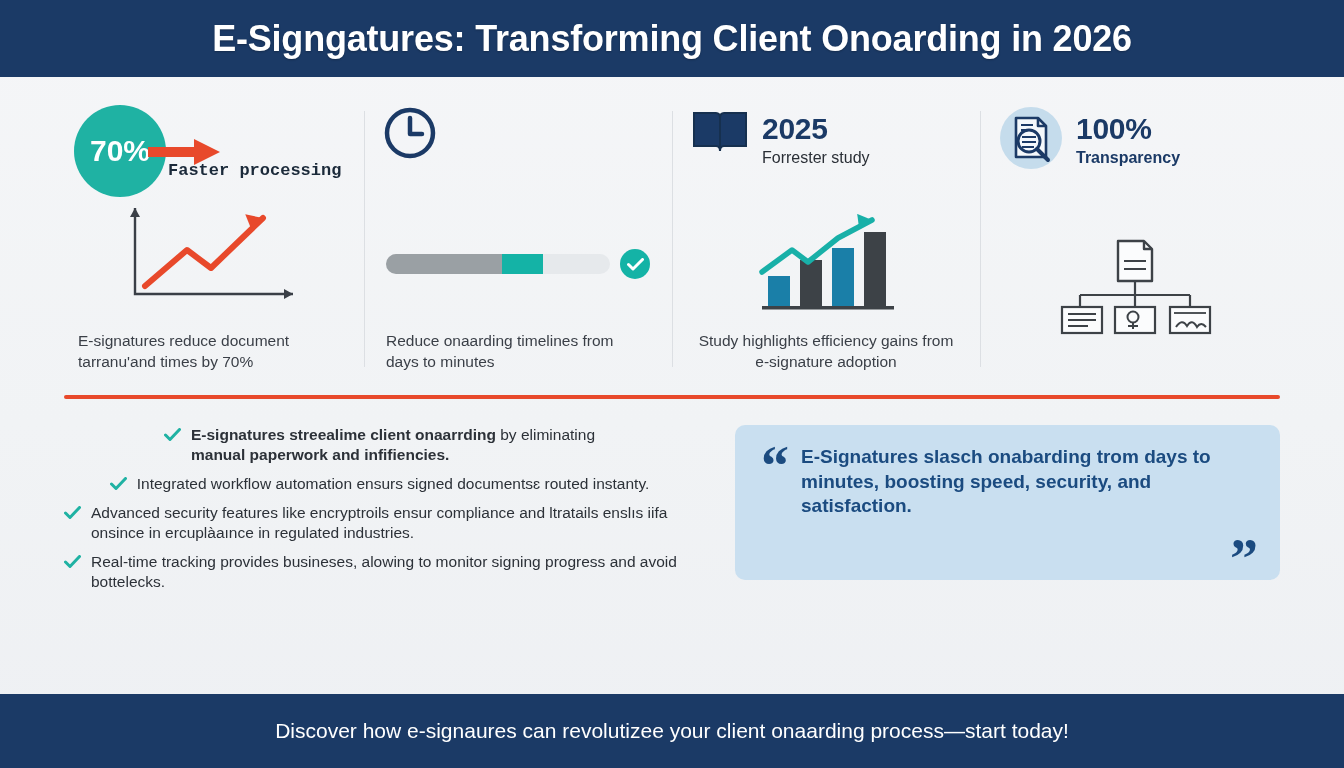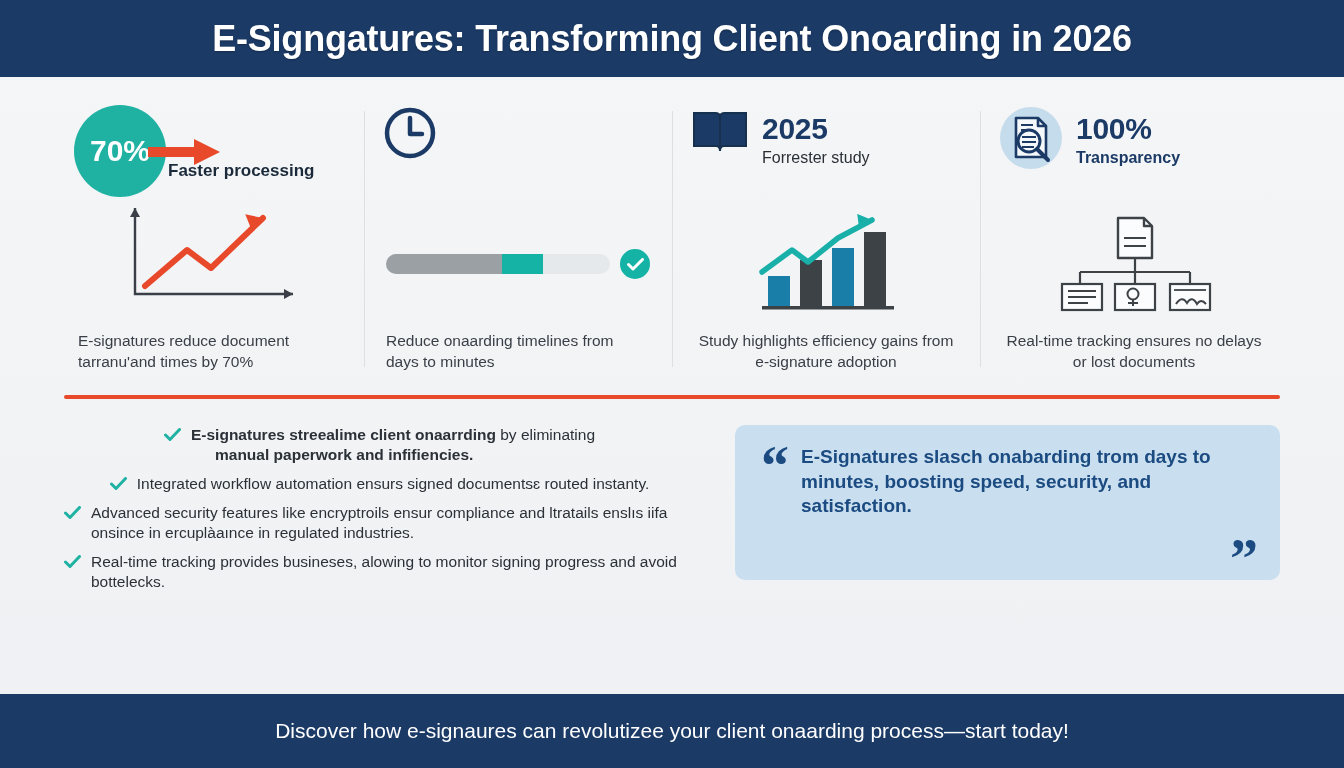--- a/index.html
+++ b/index.html
@@ -271,21 +271,21 @@
 
     <div class="stat-card">
       <div class="stat-head" style="position:relative;">
         <div class="stat-badge">
           <div class="circle-pct">70%</div>
         </div>
         <svg class="arrow-red" viewBox="0 0 72 26">
           <path d="M0 8 H46 V0 L72 13 L46 26 V18 H0 Z" fill="#e8492b"></path>
         </svg>
       </div>
-      <div class="stat-sub-bold" style="margin-top:-36px;">Faster processing</div>
+      <div class="stat-sub-bold" style="margin-top:-36px;font-family:Liberation Mono, monospace;">Faster processing</div>
       <div class="stat-visual">
         <svg width="190" height="108" viewBox="0 0 190 108">
           <path d="M20 6 L20 92 L178 92" stroke="#3a3f47" stroke-width="2.4" fill="none"></path>
           <path d="M20 6 l-5 9 h10 Z" fill="#3a3f47"></path>
           <path d="M178 92 l-9 -5 v10 Z" fill="#3a3f47"></path>
           <polyline points="30,84 72,48 96,66 148,16" stroke="#e8492b" stroke-width="6" fill="none" stroke-linejoin="round" stroke-linecap="round"></polyline>
           <path d="M148 16 l-18 2 l10 12 Z" fill="#e8492b" transform="rotate(18 148 16)"></path>
         </svg>
       </div>
       <div class="stat-caption left">E-signatures reduce document tarranu'and times by 70%</div>
@@ -372,39 +372,38 @@
           <rect x="12" y="70" width="40" height="26" fill="#fbfcfd" stroke="#3d4247" stroke-width="2.2"></rect>
           <path d="M18 77 H46 M18 83 H46 M18 89 H38" stroke="#3d4247" stroke-width="1.8"></path>
           <rect x="65" y="70" width="40" height="26" fill="#fbfcfd" stroke="#3d4247" stroke-width="2.2"></rect>
           <circle cx="83" cy="80" r="5.5" fill="none" stroke="#3d4247" stroke-width="2"></circle>
           <path d="M83 85 V92 M78 89 H88" stroke="#3d4247" stroke-width="2"></path>
           <rect x="120" y="70" width="40" height="26" fill="#fbfcfd" stroke="#3d4247" stroke-width="2.2"></rect>
           <path d="M124 76 H156" stroke="#3d4247" stroke-width="1.8"></path>
           <path d="M126 90 q6 -9 11 -1 q5 -8 10 1 q4 -6 9 0" stroke="#3d4247" stroke-width="2" fill="none"></path>
         </svg>
       </div>
-      <div class="stat-caption">Real-time tracking ensures no delays or lost documents</div>
     </div>
 
   </div>
 
   <div class="divider-red"></div>
 
   <div class="lower">
 
     <div class="takeaways">
       <ul class="bullet-list">
 
         <li class="bullet">
           <span class="bullet-check">
             <svg width="17" height="14" viewBox="0 0 17 14">
               <path d="M1.5 7 L6 11.5 L15.5 1.5" stroke="#1fb2a3" stroke-width="3" fill="none" stroke-linecap="round" stroke-linejoin="round"></path>
             </svg>
           </span>
-          <span class="bullet-text"><span class="semi" style="font-weight:bold;">E-signatures streealime client onaarrding</span><span> by eliminating</span><br><span style="font-weight:bold;margin-left:24px;">manual paperwork and infifiencies.</span></span>
+          <span class="bullet-text"><span class="semi" style="font-weight:bold;">E-signatures streealime client onaarrding</span><span> by eliminating</span><br><span style="font-weight:bold;">manual paperwork and infifiencies.</span></span>
         </li>
 
         <li class="bullet">
           <span class="bullet-check">
             <svg width="17" height="14" viewBox="0 0 17 14">
               <path d="M1.5 7 L6 11.5 L15.5 1.5" stroke="#1fb2a3" stroke-width="3" fill="none" stroke-linecap="round" stroke-linejoin="round"></path>
             </svg>
           </span>
           <span class="bullet-text">Integrated workflow automation ensurs signed documentsɛ routed instanty.</span>
         </li>

